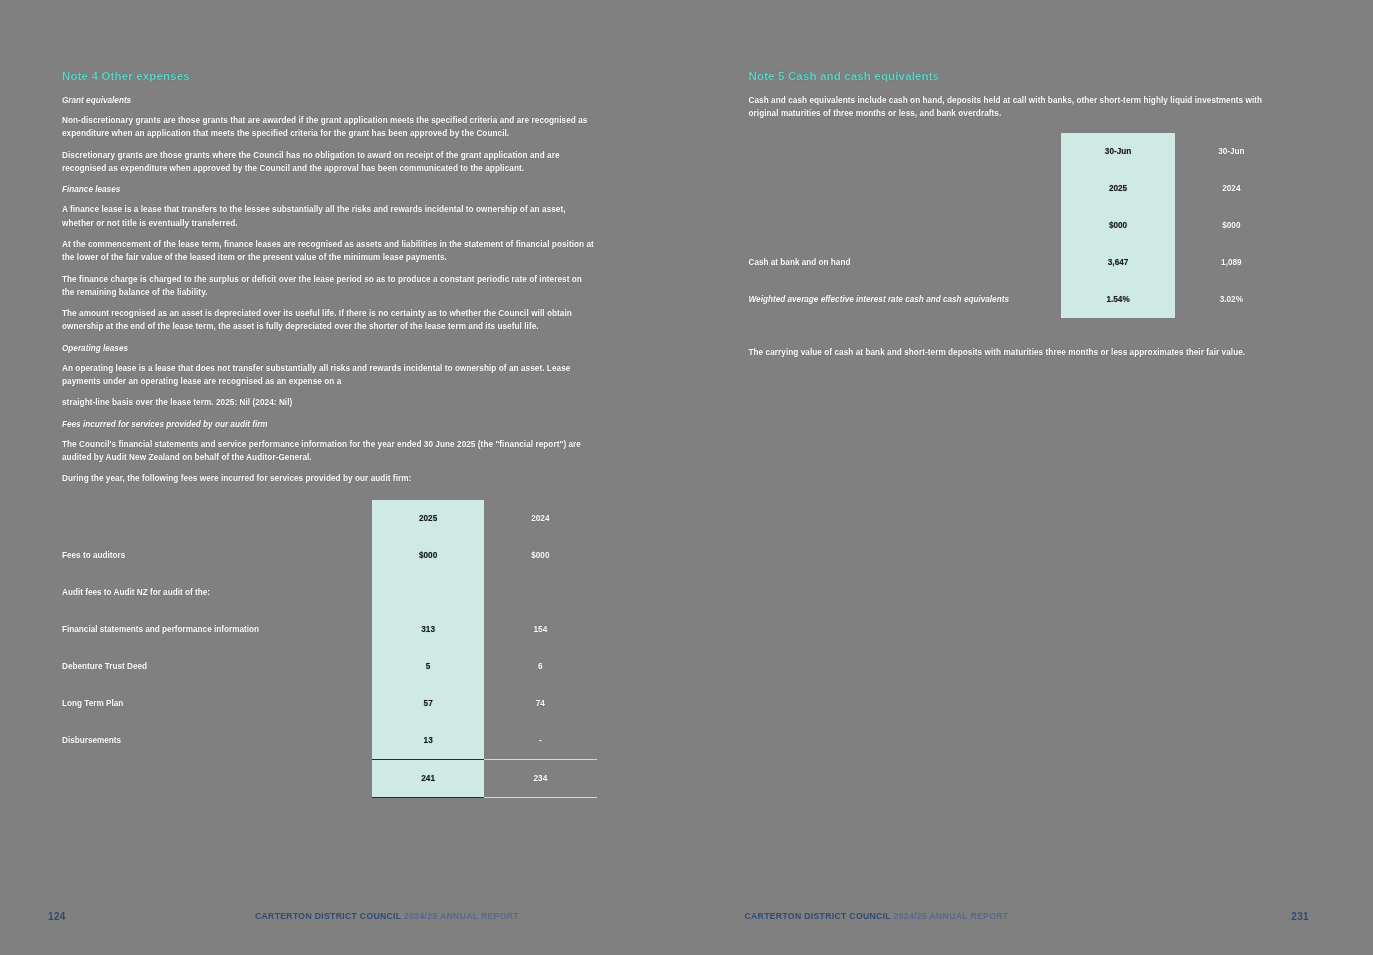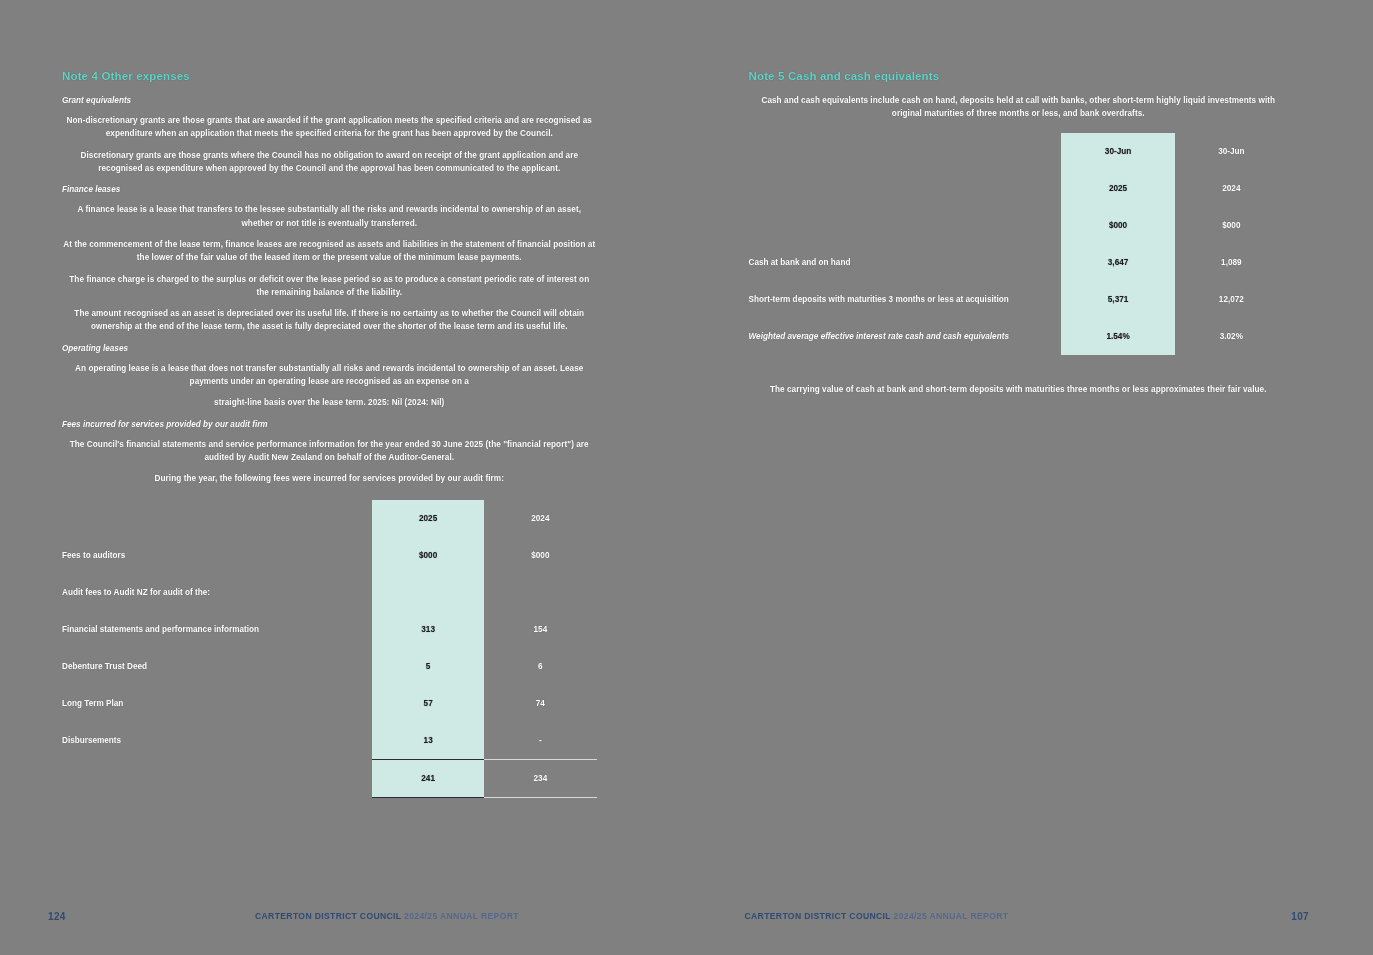--- a/index.html
+++ b/index.html
@@ -37,21 +37,20 @@
     letter-spacing: 0.15px;
     text-shadow: 0 0 1px rgba(0,0,0,.45);
   }
   p.body {
     font-size: 8.2px;
     line-height: 1.62;
     margin: 0 0 8px 0;
     font-weight: 600;
     letter-spacing: .06px;
     text-shadow: 0 0 1px rgba(0,0,0,.35);
-    text-align: center;
   }
   p.subhead {
     font-size: 8.2px;
     line-height: 1.6;
     font-style: italic;
     font-weight: 600;
     margin: 0 0 7px 0;
     text-shadow: 0 0 1px rgba(0,0,0,.35);
   }
 
@@ -216,39 +215,34 @@
           <td class="lbl"></td>
           <td class="hdr hl">$000</td>
           <td class="hdr">$000</td>
         </tr>
 
         <tr>
           <td class="lbl">Cash at bank and on hand</td>
           <td class="num hl">3,647</td>
           <td class="num">1,089</td>
         </tr>
-        <tr>
-          <td class="lbl">Short-term deposits with maturities 3 months or less at acquisition</td>
-          <td class="num hl">5,371</td>
-          <td class="num">12,072</td>
-        </tr>
 
 
         <tr>
           <td class="lbl it">Weighted average effective interest rate cash and cash equivalents</td>
           <td class="num hl">1.54%</td>
           <td class="num">3.02%</td>
         </tr>
       </tbody>
     </table>
 
     <p class="body" style="margin-top:28px;">The carrying value of cash at bank and short-term deposits with maturities three months or less approximates their fair value.</p>
 
     <div class="footer footer-right">
       <span class="ftxt">
         <span>CARTERTON DISTRICT COUNCIL</span>
         <span class="muted">2024/25 ANNUAL REPORT</span>
       </span>
-      <span class="pgno">107</span>
+      <span class="pgno">231</span>
     </div>
   </div>
 
 </div>
 
 </body></html>

